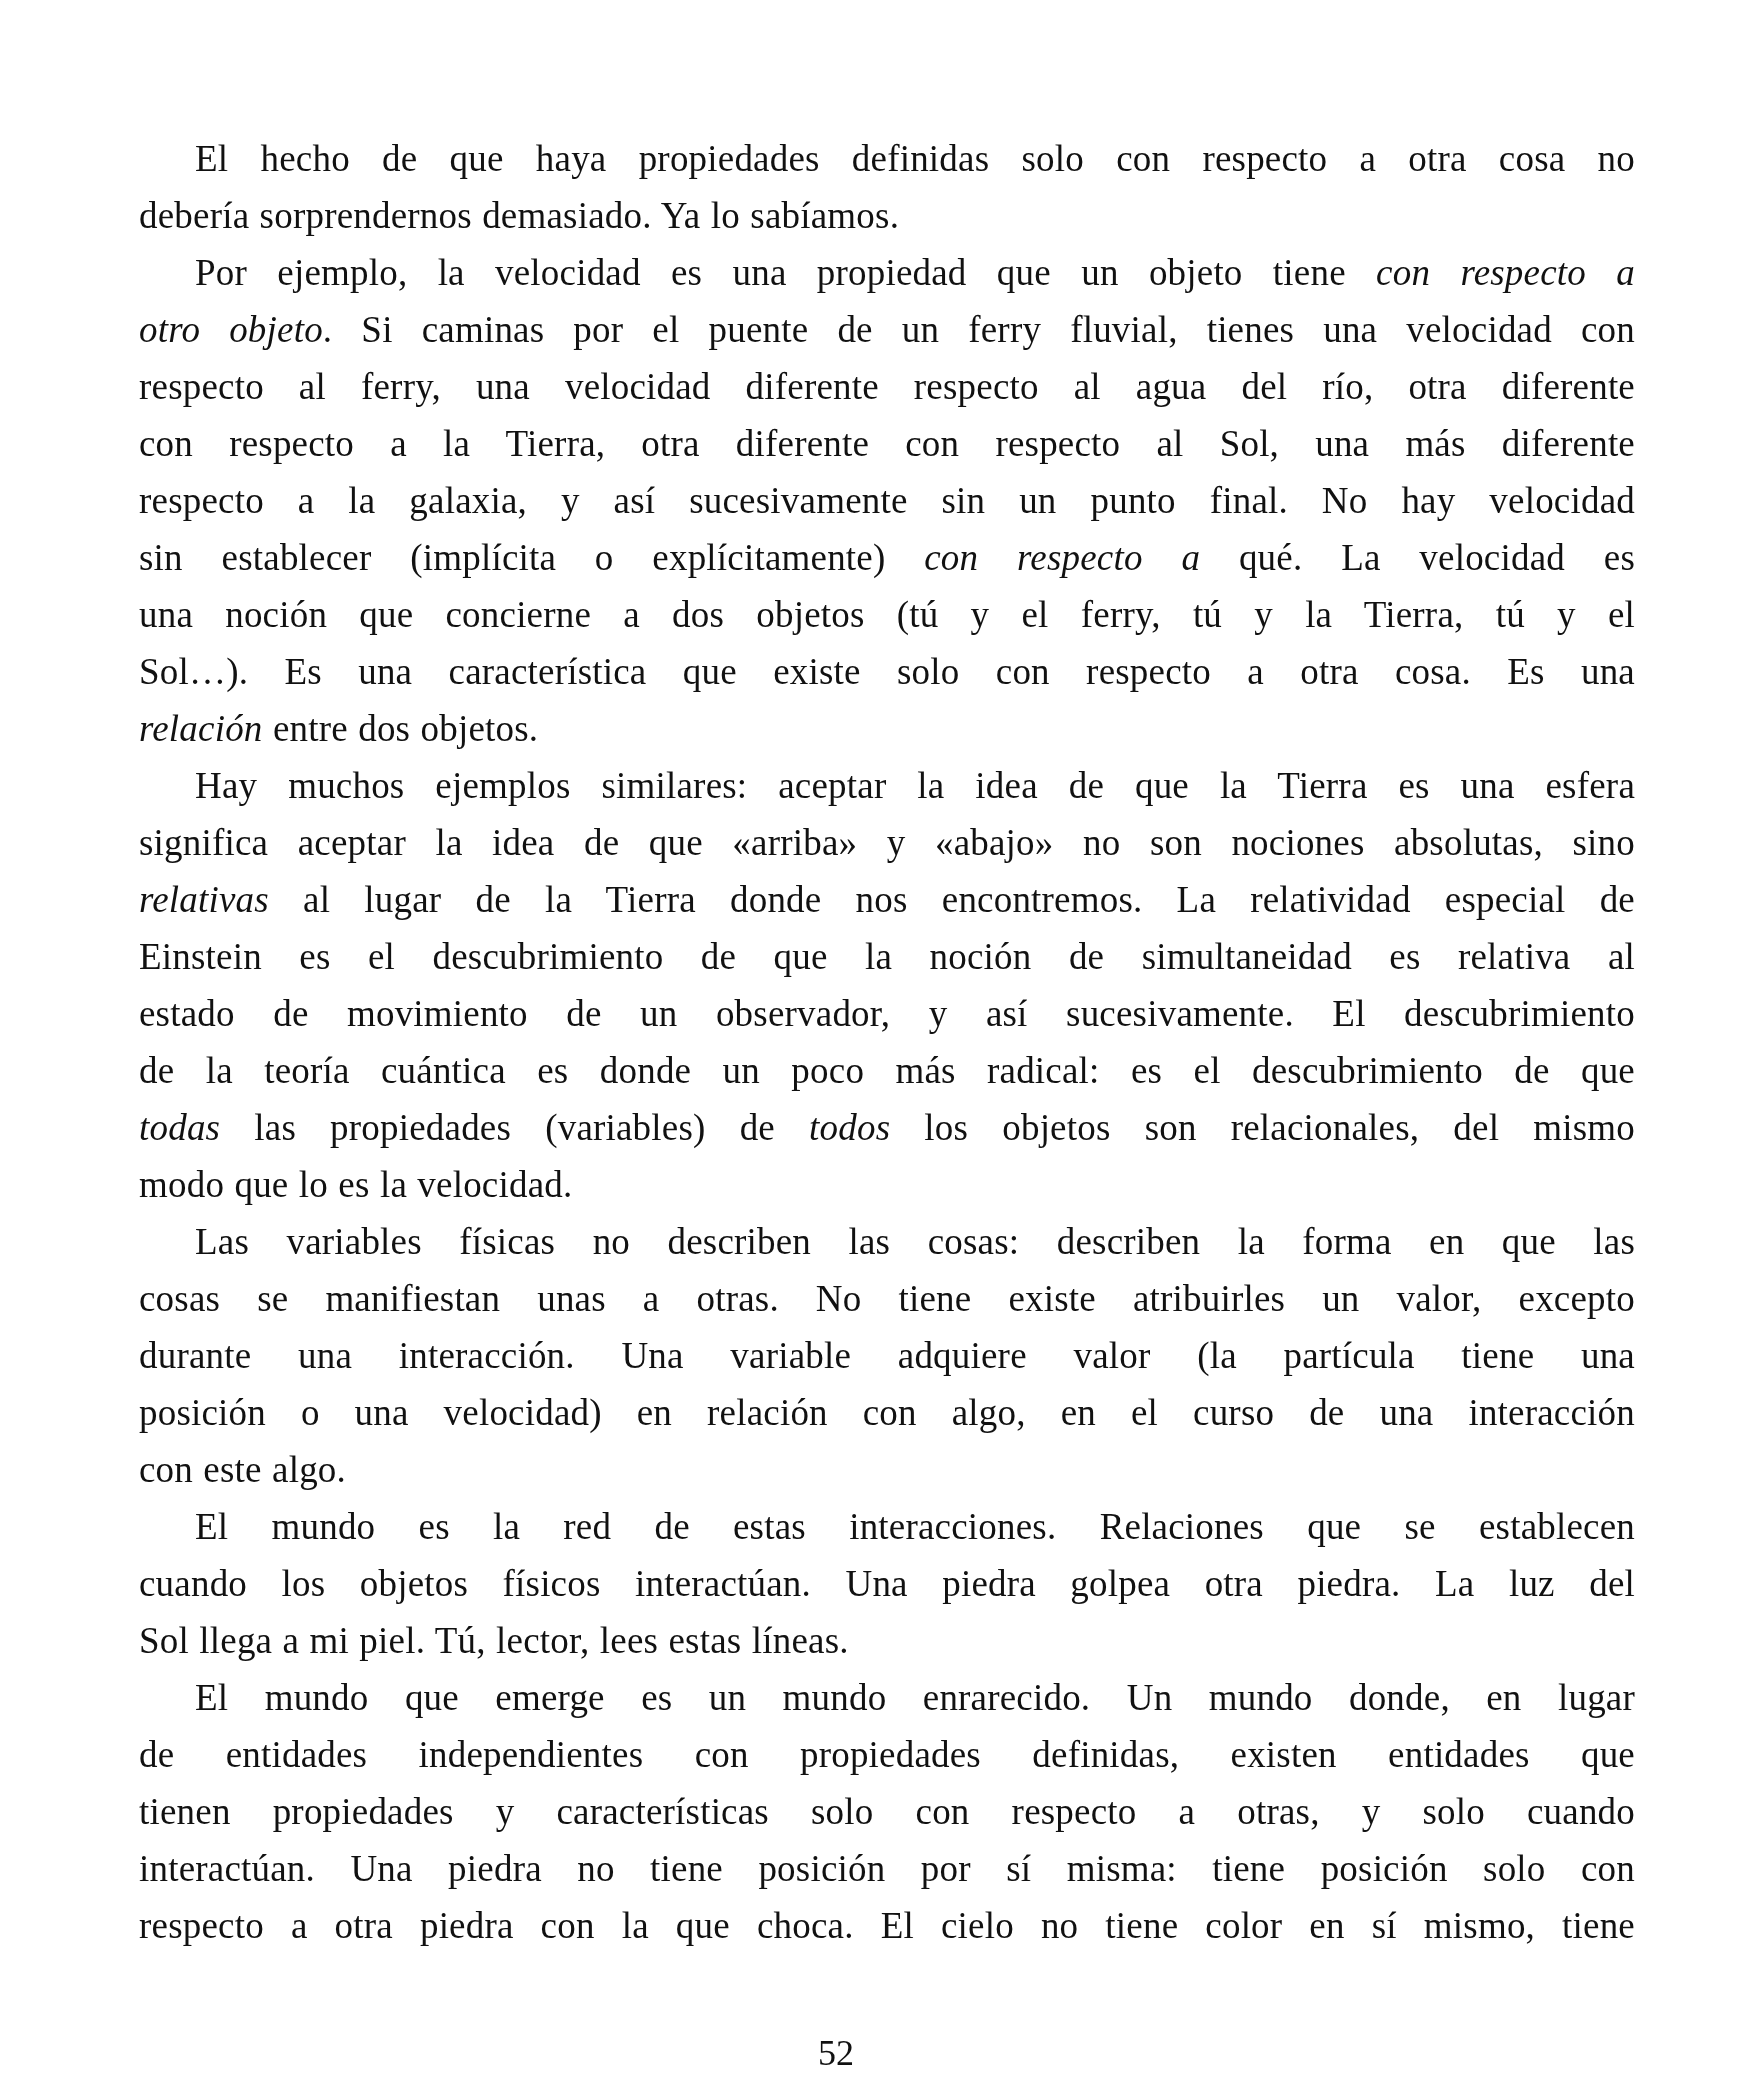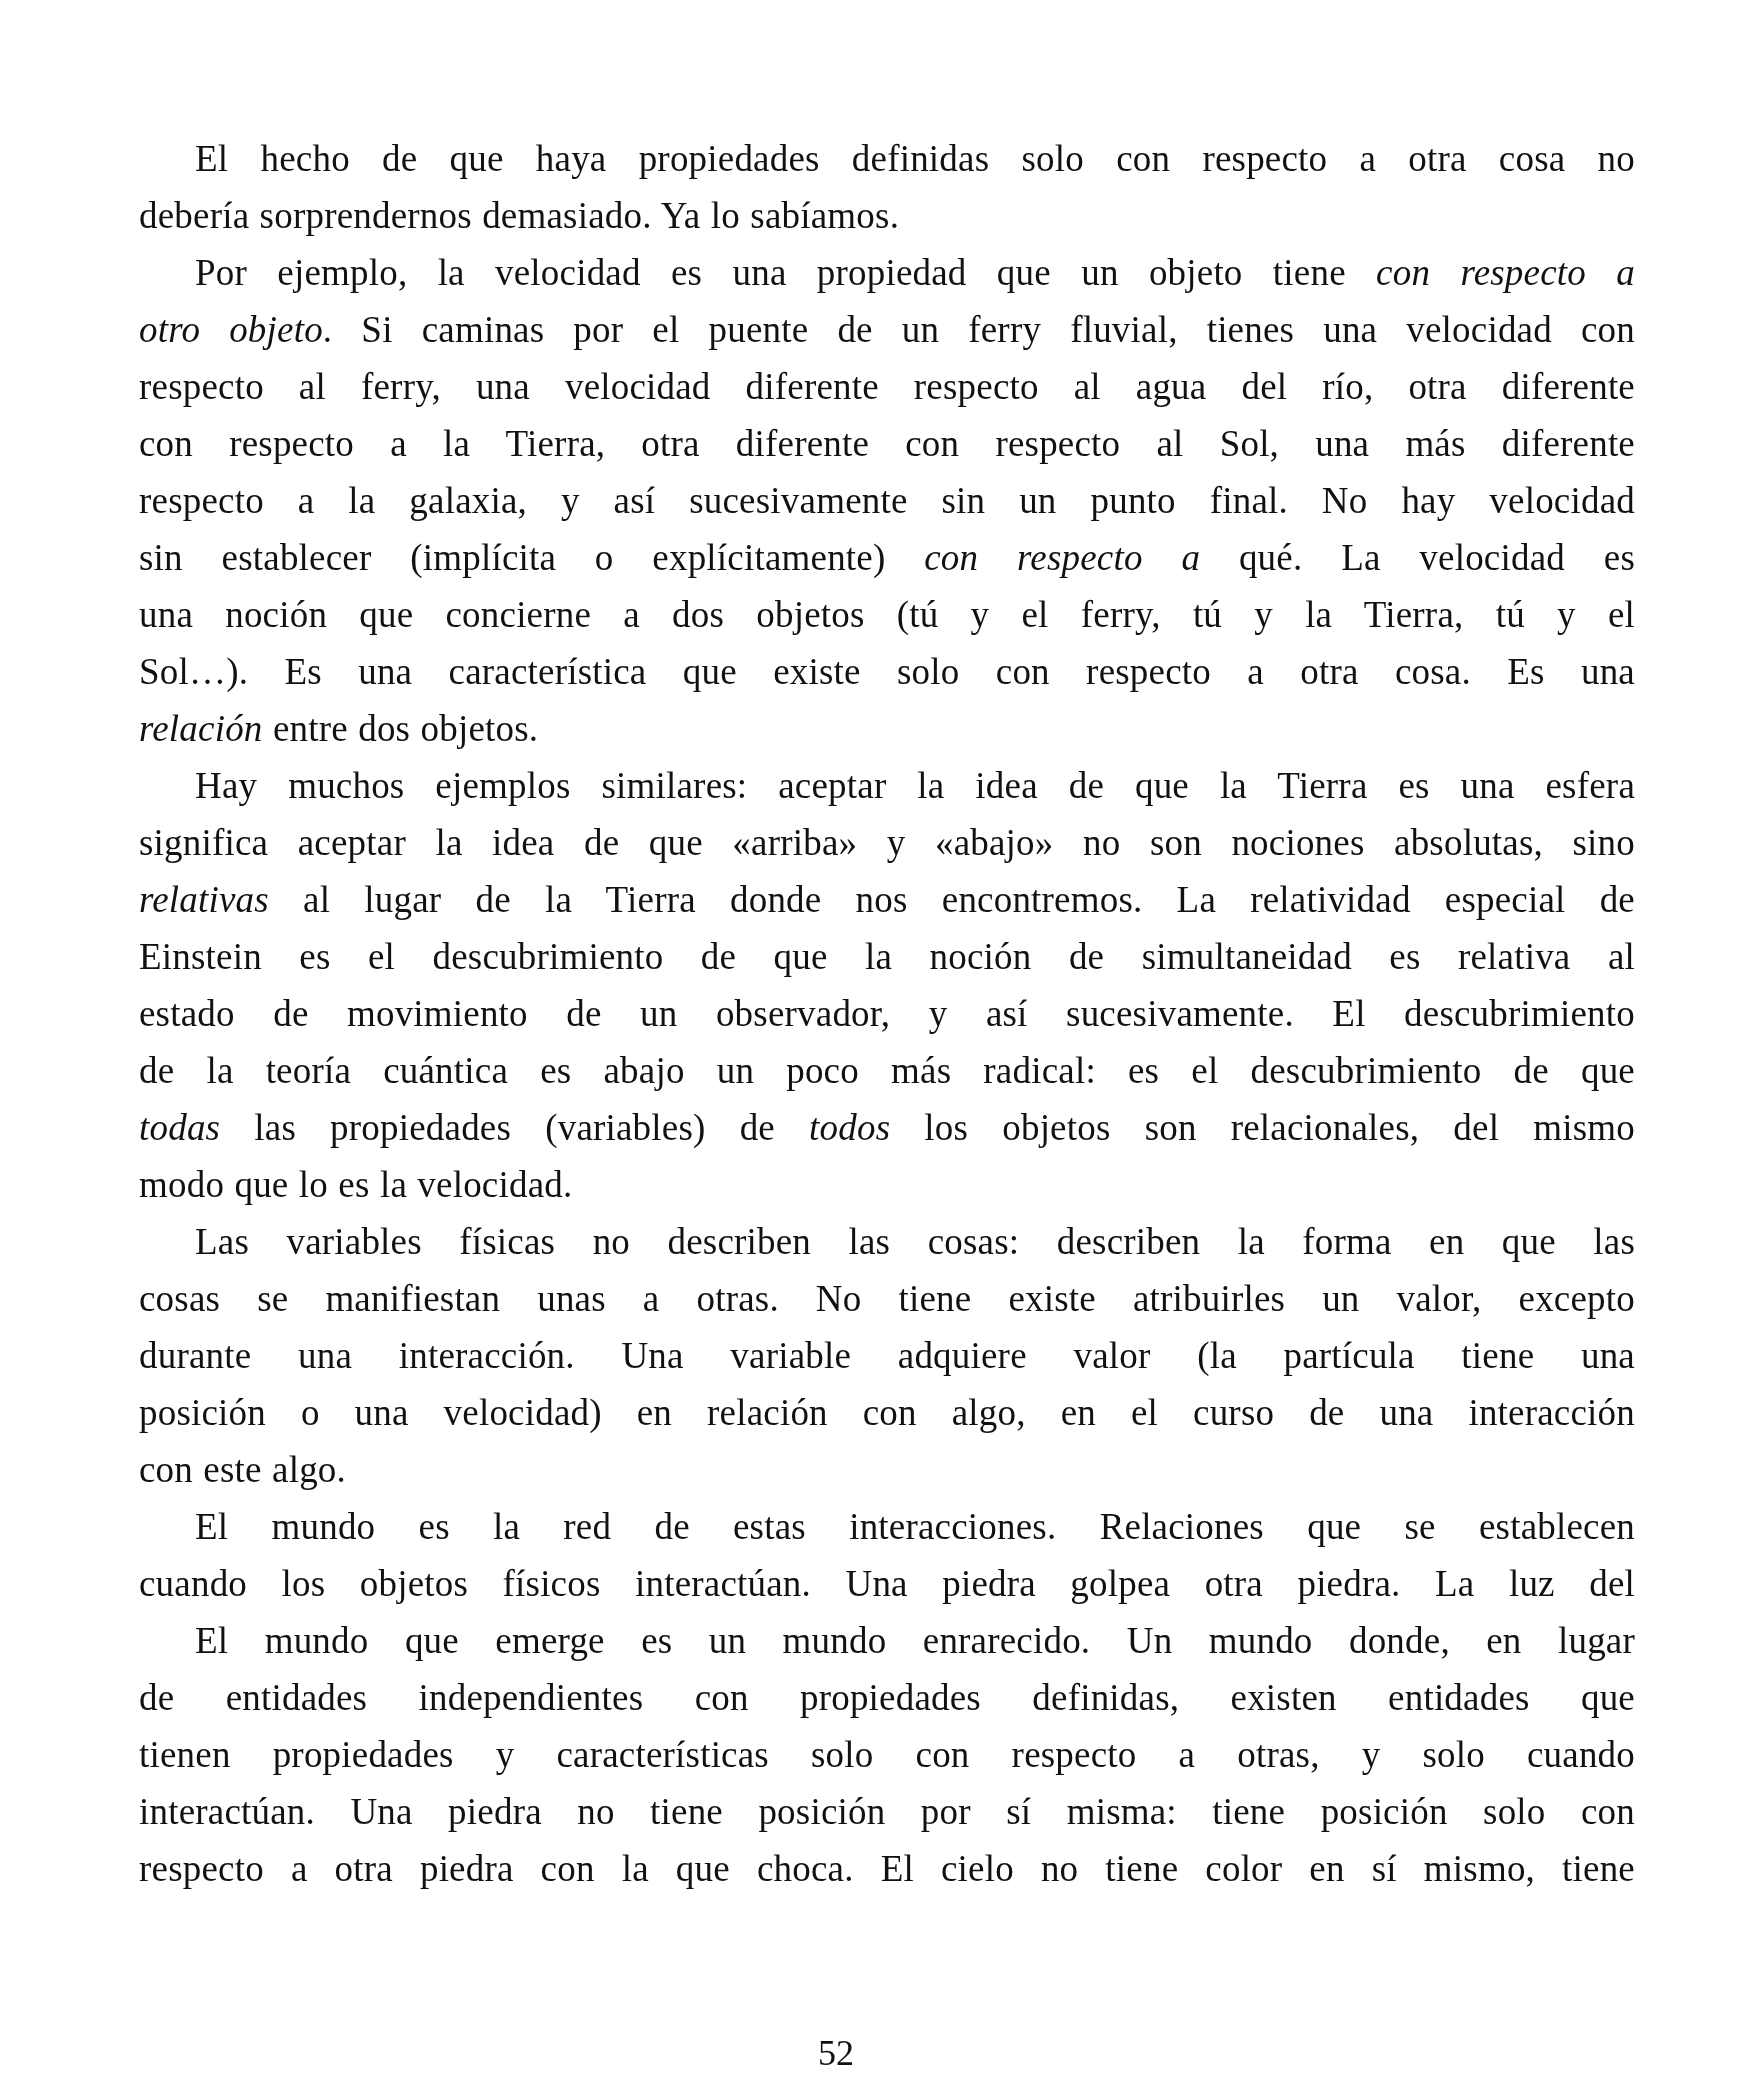--- a/index.html
+++ b/index.html
@@ -71,34 +71,35 @@
       <span class="line"><span>una noción que concierne a dos objetos (tú y el ferry, tú y la Tierra, tú y el</span></span>
       <span class="line"><span>Sol…). Es una característica que existe solo con respecto a otra cosa. Es una</span></span>
       <span class="line last"><em>relación</em><span> entre dos objetos.</span></span>
     </div>
     <div>
       <span class="line indent"><span>Hay muchos ejemplos similares: aceptar la idea de que la Tierra es una esfera</span></span>
       <span class="line"><span>significa aceptar la idea de que «arriba» y «abajo» no son nociones absolutas, sino</span></span>
       <span class="line"><em>relativas</em><span> al lugar de la Tierra donde nos encontremos. La relatividad especial de</span></span>
       <span class="line"><span>Einstein es el descubrimiento de que la noción de simultaneidad es relativa al</span></span>
       <span class="line"><span>estado de movimiento de un observador, y así sucesivamente. El descubrimiento</span></span>
-      <span class="line"><span>de la teoría cuántica es abajo un poco más radical: es el descubrimiento de que</span></span>
+      <span class="line"><span>de la teoría cuántica es donde un poco más radical: es el descubrimiento de que</span></span>
       <span class="line"><em>todas</em><span> las propiedades (variables) de </span><em>todos</em><span> los objetos son relacionales, del mismo</span></span>
       <span class="line last"><span>modo que lo es la velocidad.</span></span>
     </div>
     <div>
       <span class="line indent"><span>Las variables físicas no describen las cosas: describen la forma en que las</span></span>
       <span class="line"><span>cosas se manifiestan unas a otras. No tiene existe atribuirles un valor, excepto</span></span>
       <span class="line"><span>durante una interacción. Una variable adquiere valor (la partícula tiene una</span></span>
       <span class="line"><span>posición o una velocidad) en relación con algo, en el curso de una interacción</span></span>
       <span class="line last"><span>con este algo.</span></span>
     </div>
     <div>
       <span class="line indent"><span>El mundo es la red de estas interacciones. Relaciones que se establecen</span></span>
       <span class="line"><span>cuando los objetos físicos interactúan. Una piedra golpea otra piedra. La luz del</span></span>
+      <span class="line last"><span>Sol llega a mi piel. Tú, lector, lees estas líneas.</span></span>
     </div>
     <div>
       <span class="line indent"><span>El mundo que emerge es un mundo enrarecido. Un mundo donde, en lugar</span></span>
       <span class="line"><span>de entidades independientes con propiedades definidas, existen entidades que</span></span>
       <span class="line"><span>tienen propiedades y características solo con respecto a otras, y solo cuando</span></span>
       <span class="line"><span>interactúan. Una piedra no tiene posición por sí misma: tiene posición solo con</span></span>
       <span class="line"><span>respecto a otra piedra con la que choca. El cielo no tiene color en sí mismo, tiene</span></span>
     </div>
   </div>
 

